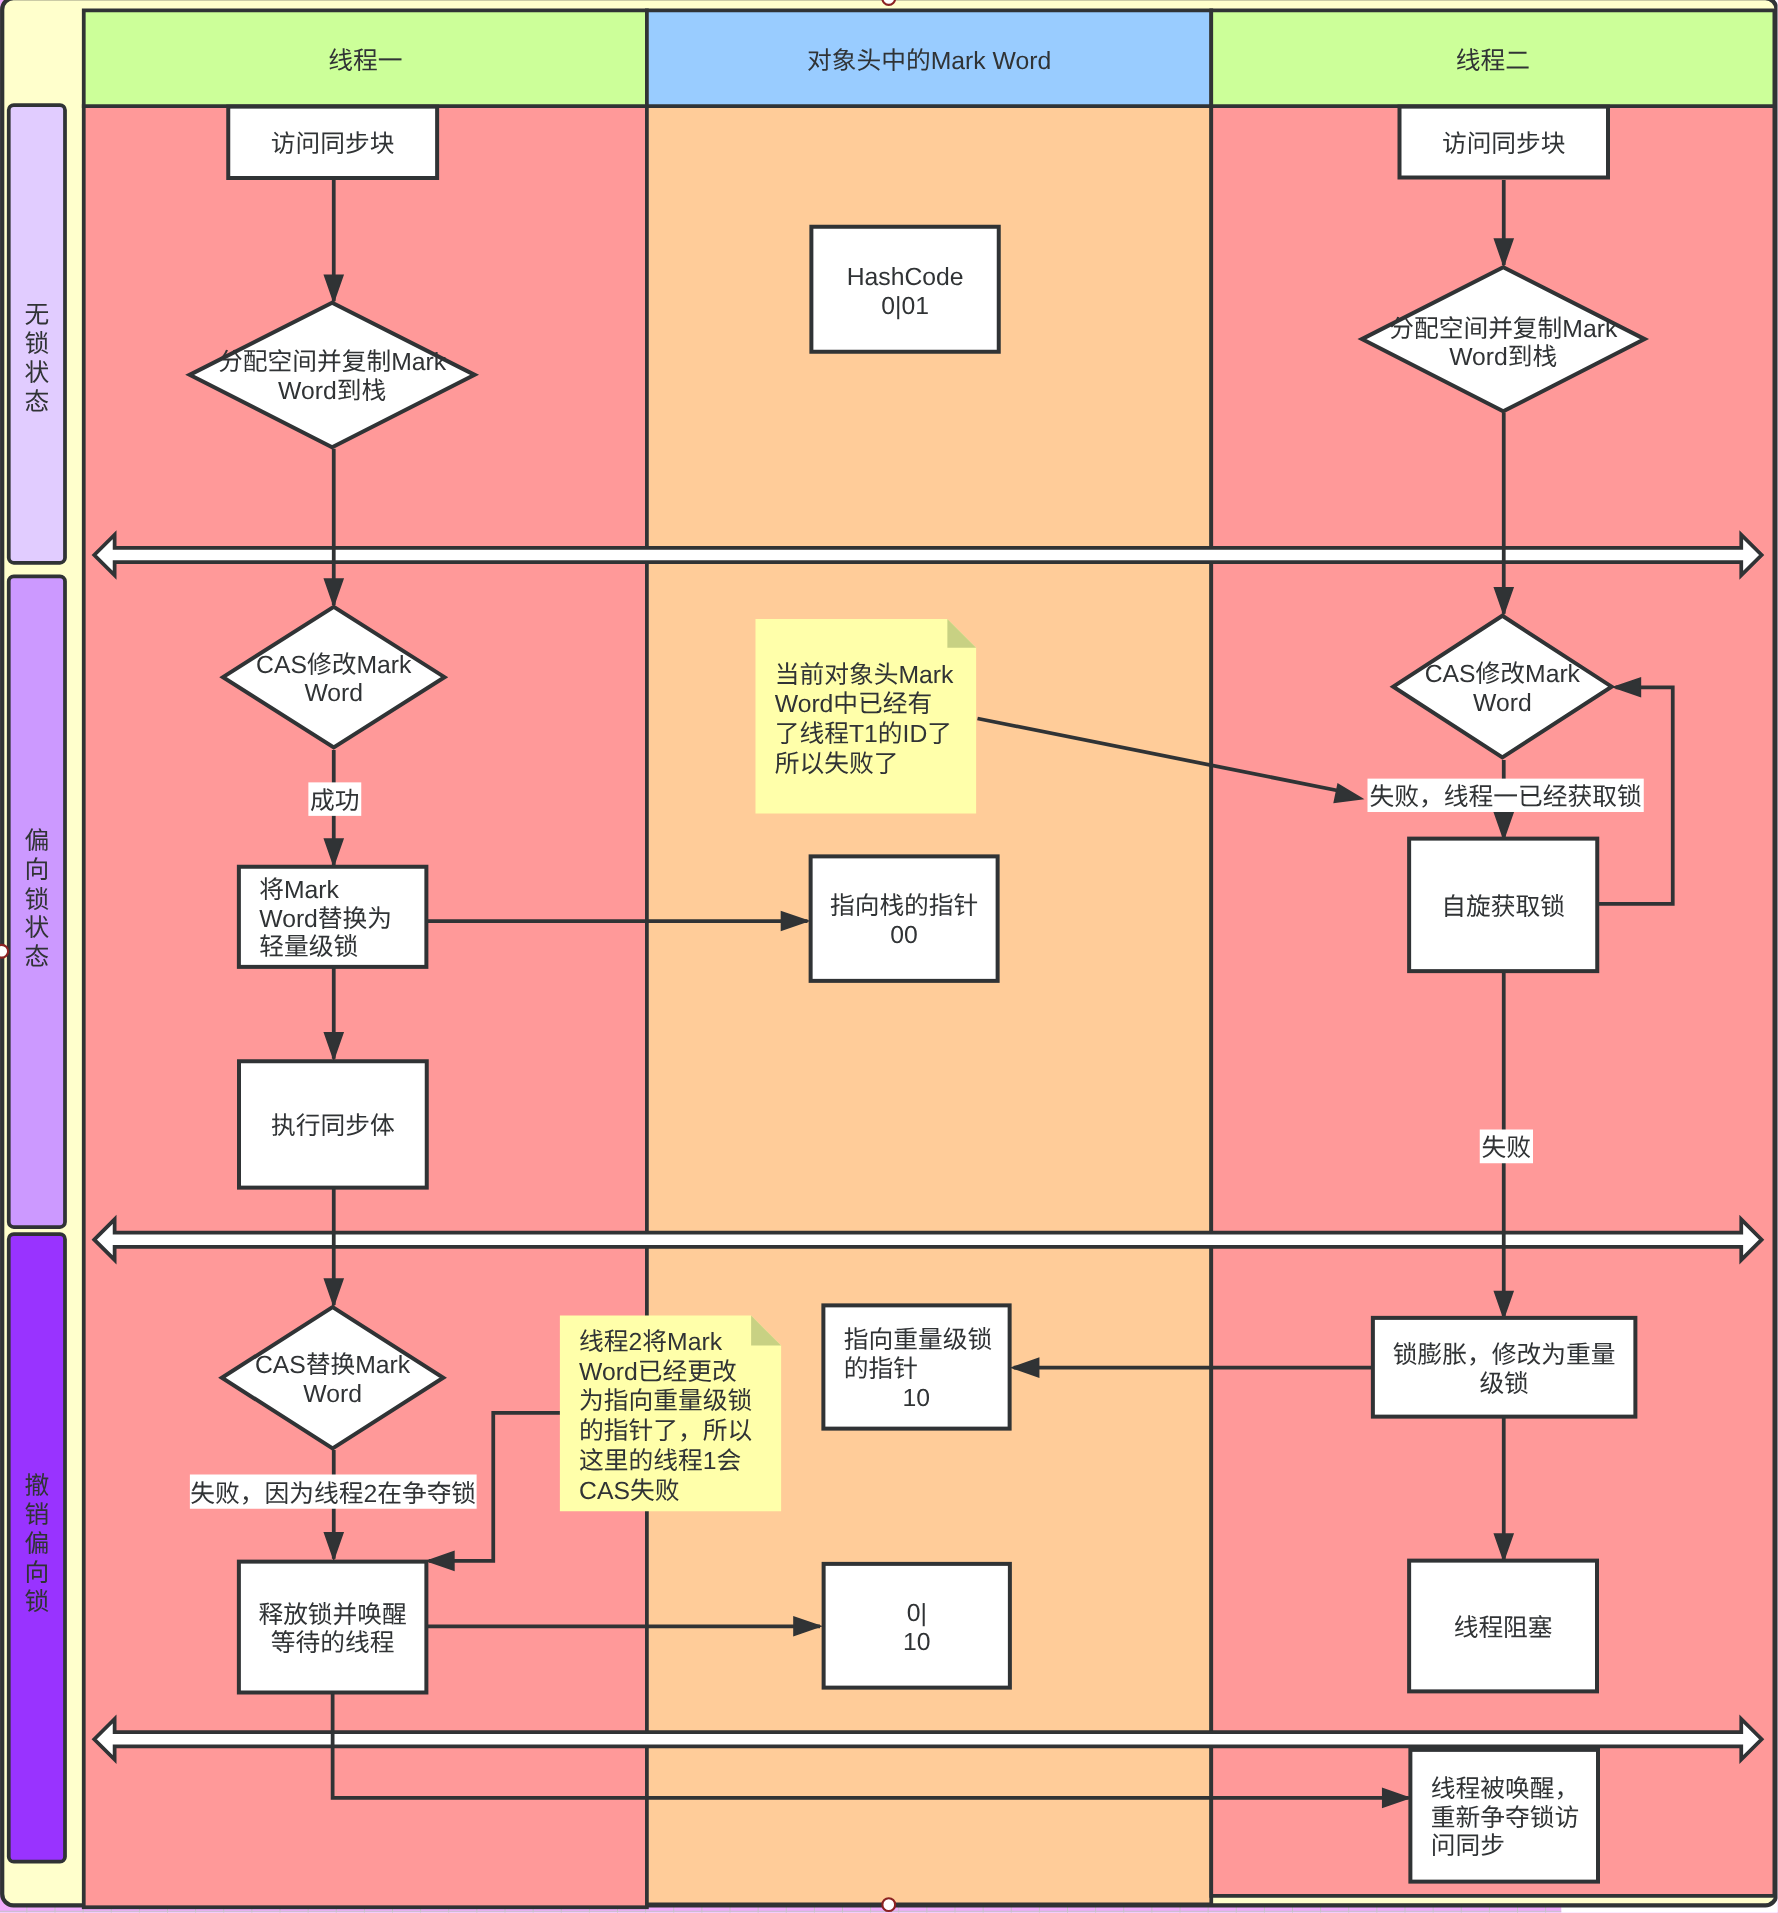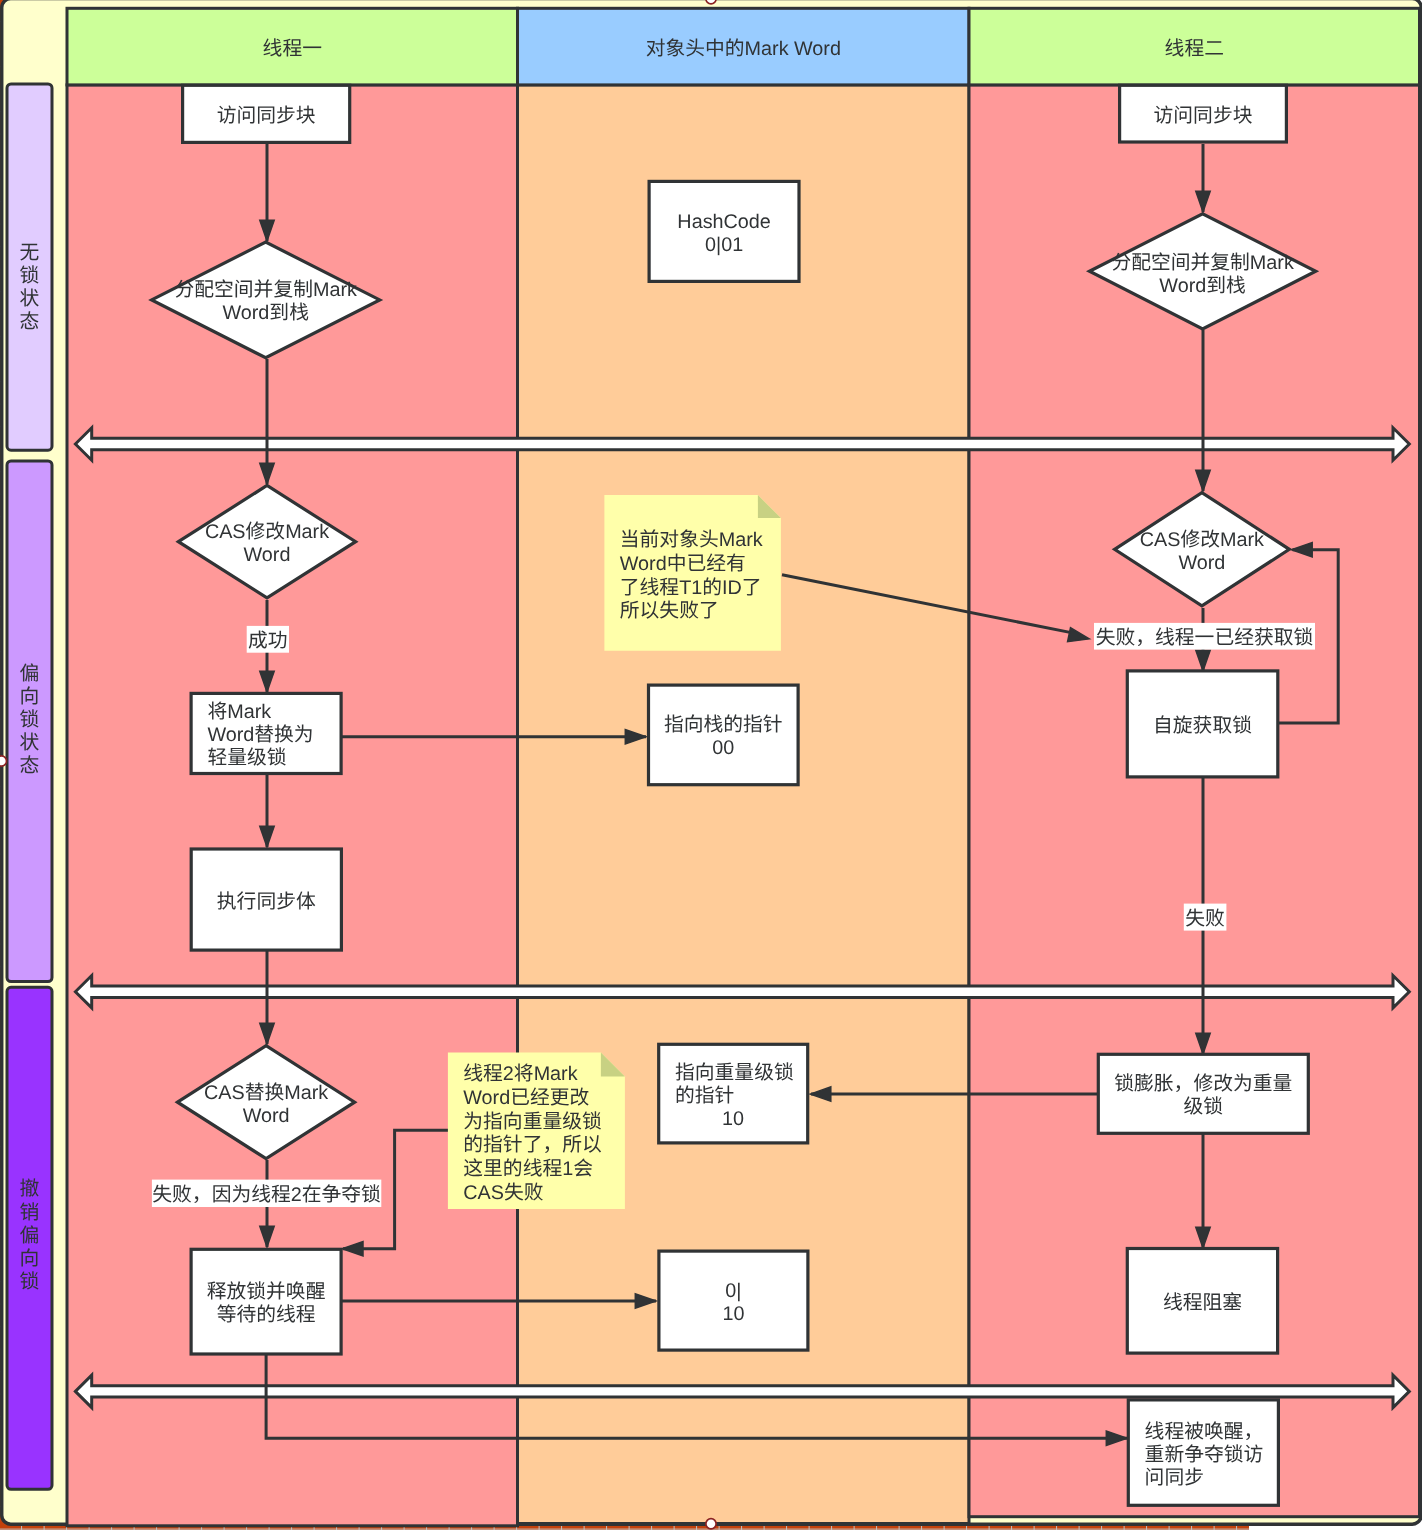--- a/index.html
+++ b/index.html
@@ -1,19 +1,19 @@
 <!DOCTYPE html>
 <html><head>
 <meta charset="utf-8">
 <title>Lock State Flow</title>
 <style>
   html,body{margin:0;padding:0;background:#ffffff;}
   body{width:1422px;height:1530px;overflow:hidden;font-family:"Liberation Sans",sans-serif;
     -webkit-font-smoothing:antialiased;text-rendering:geometricPrecision;}
-  #canvas{position:relative;width:1249px;height:1530px;background:#c2410c;}
+  #canvas{position:relative;width:1249px;height:1530px;background:#f0abfc;}
   #grid{position:absolute;inset:0;
     background-image:linear-gradient(to right,#c4c4c4 1px,transparent 1px),
                      linear-gradient(to bottom,#c4c4c4 1px,transparent 1px);
     background-size:22.5px 22.5px;background-position:-1.4px -1.4px;}
   svg{position:absolute;left:0;top:0;transform:translateZ(0);}
   .lbl{font-family:"Liberation Sans","Noto Sans CJK SC",sans-serif;fill:#303335;}
 </style>
 </head>
 <body>
 

